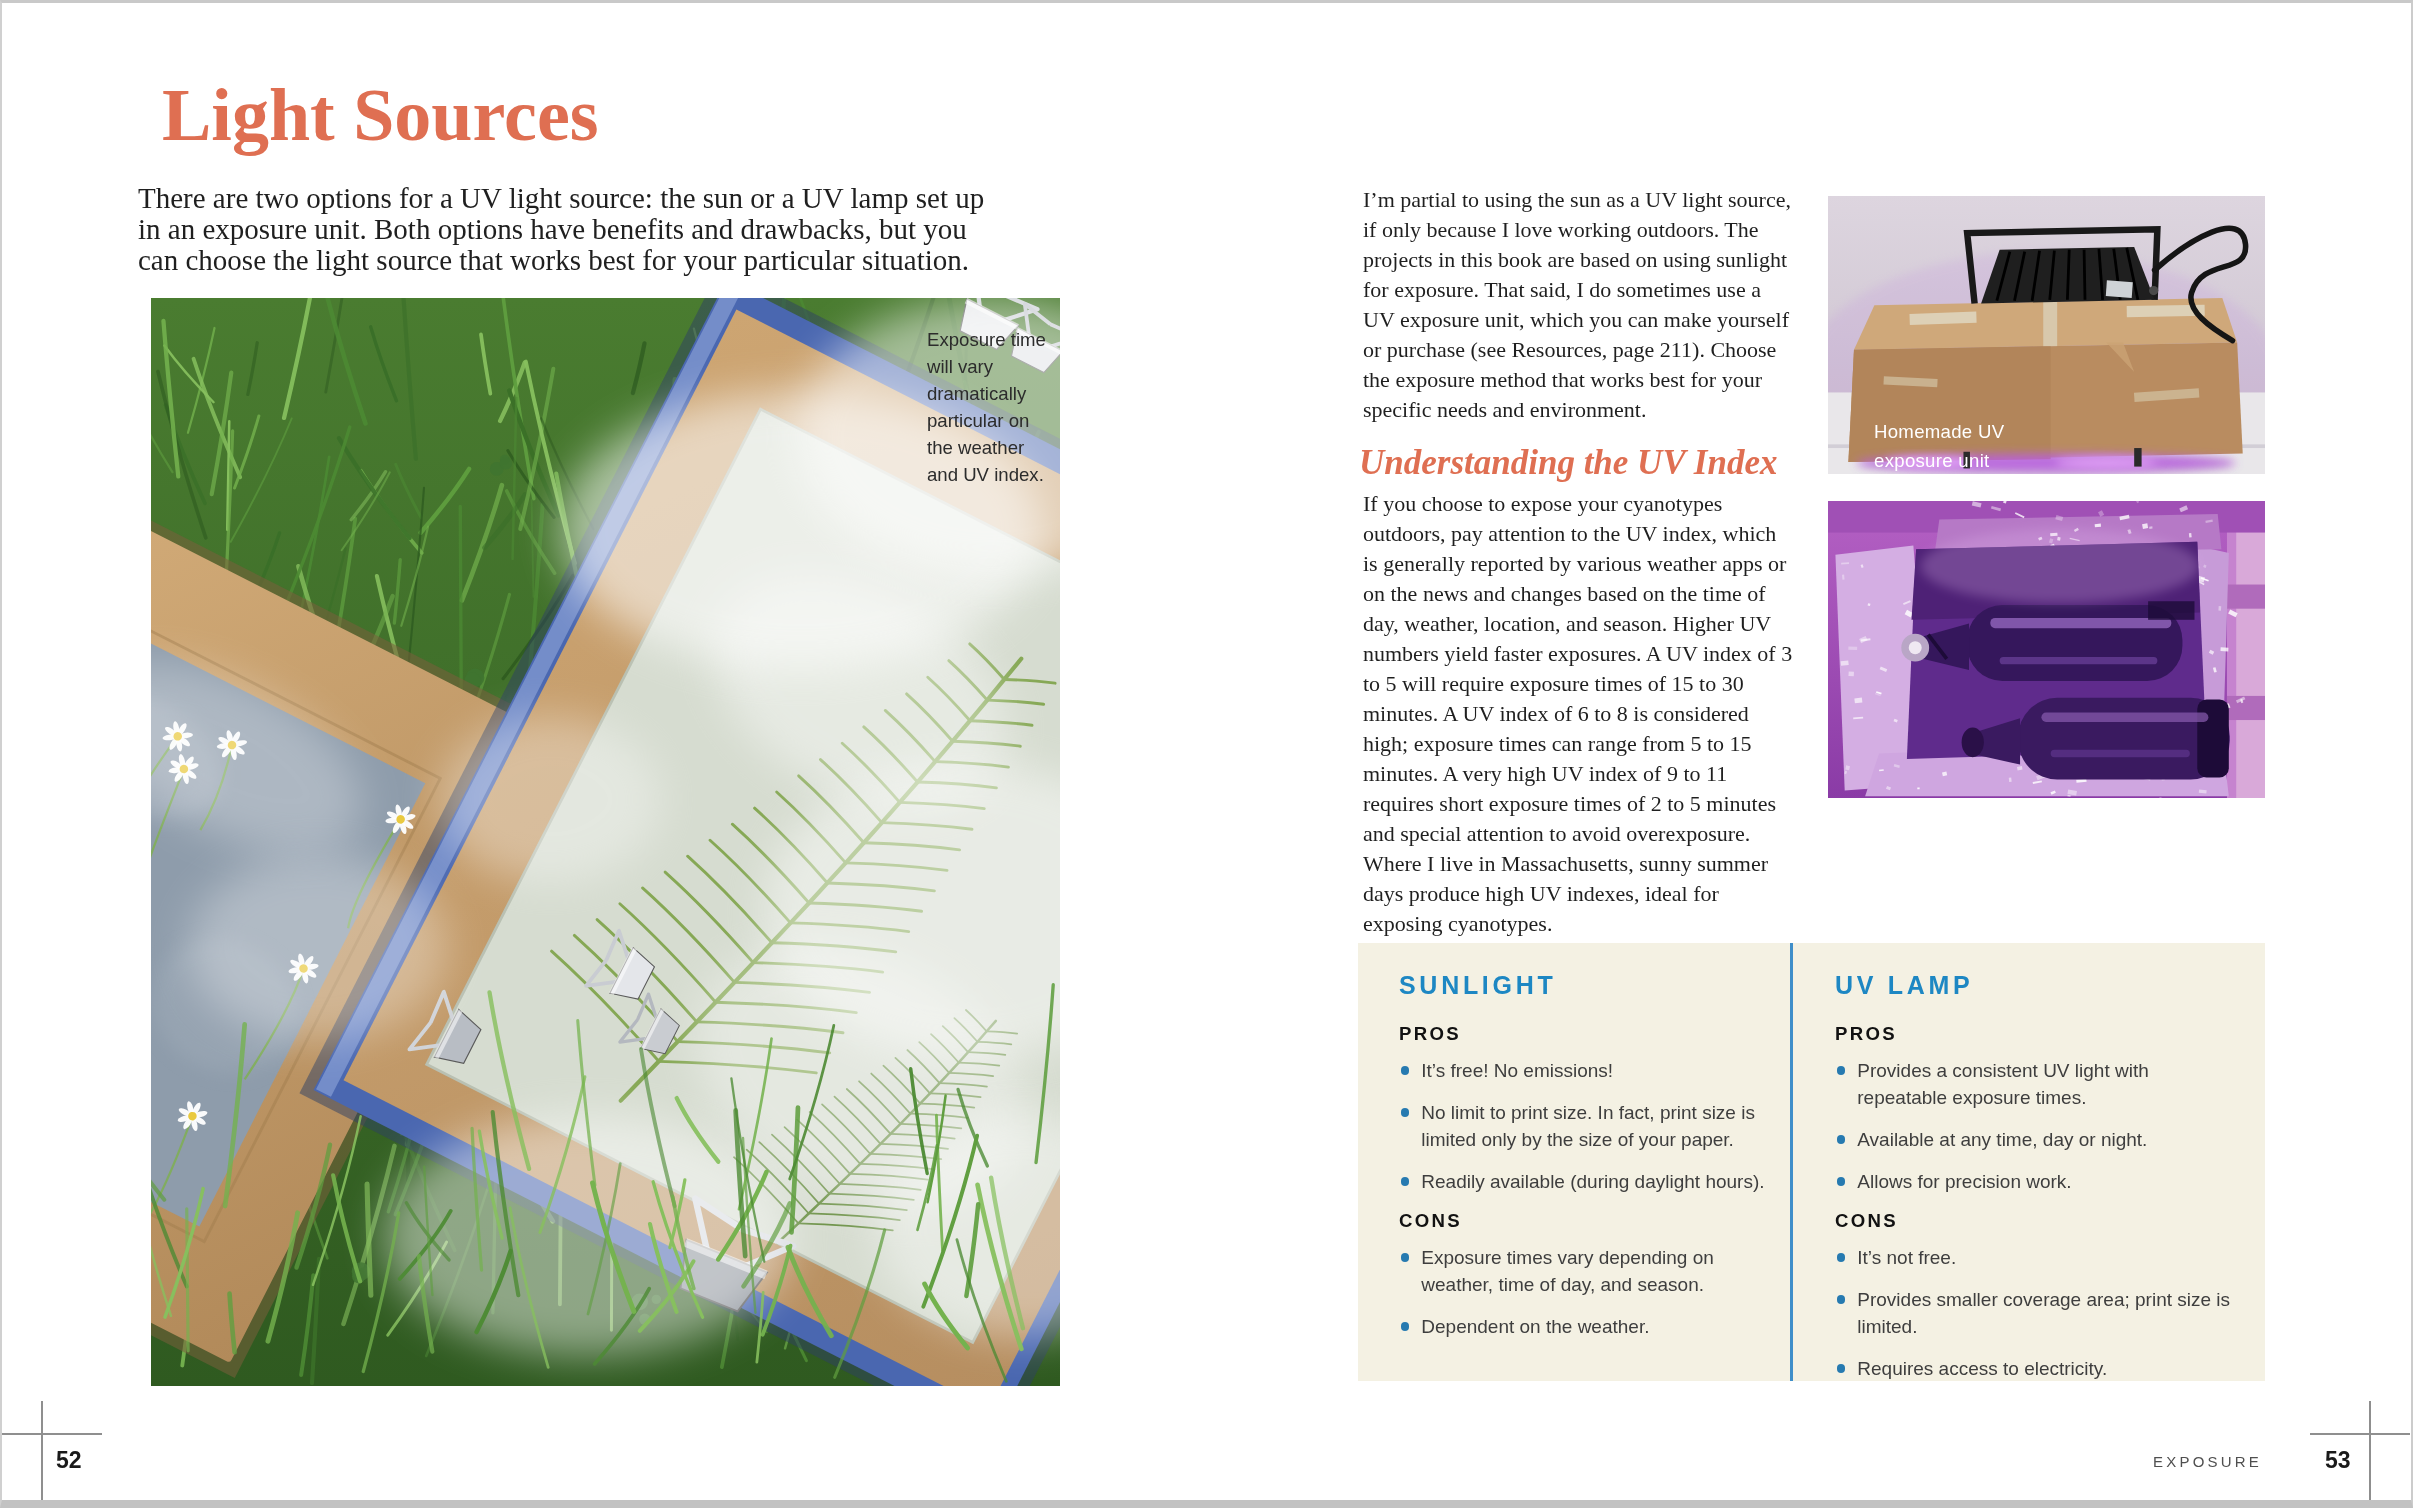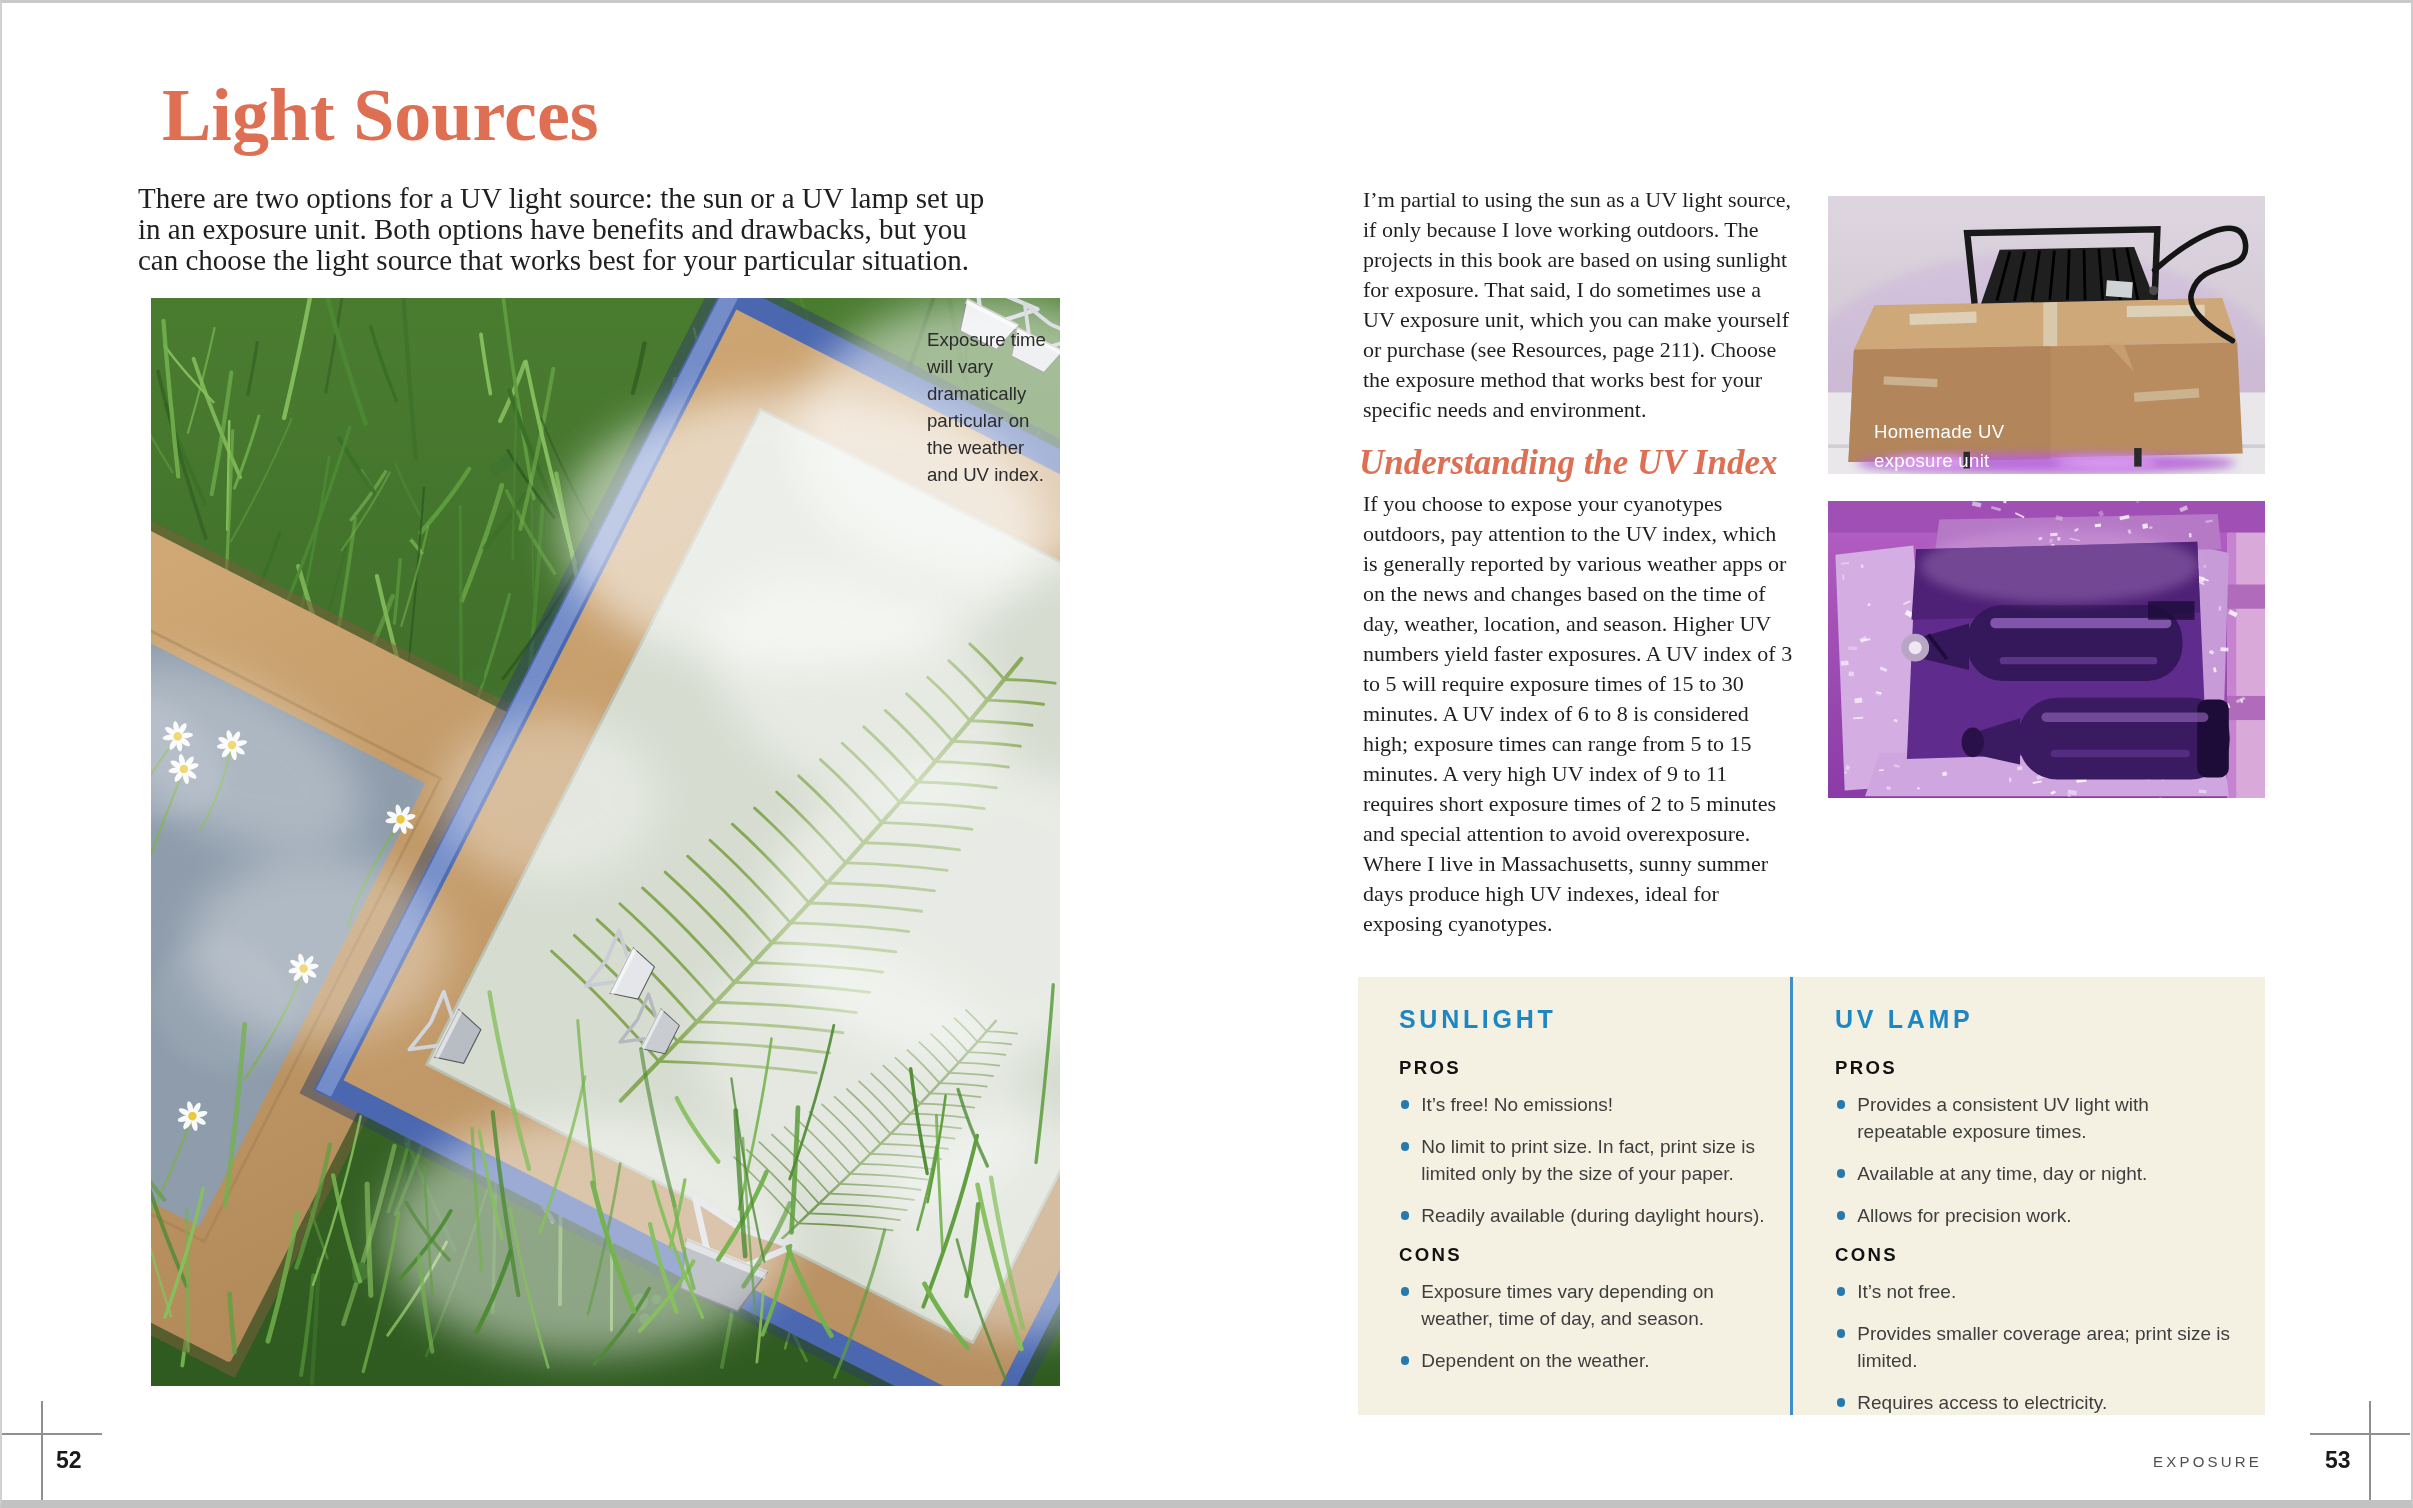--- a/index.html
+++ b/index.html
@@ -35,21 +35,21 @@
   }
   
   #photo-uv-unit{left:1826px;top:193px;width:437px;height:278px;margin:0;background:#cfc6ce;}
   #photo-uv-interior{left:1826px;top:498px;width:437px;height:297px;margin:0;background:#8a3ba6;}
   #photo-uv-unit svg,#photo-uv-interior svg{display:block;width:100%;height:100%;}
   .unit-caption{
     left:46px;top:197px;width:158px;color:#ffffff;
     font-size:18.6px;line-height:29px;letter-spacing:0.3px;margin-top:24px;
   }
   
-  #comparison{left:1356px;top:940px;width:907px;height:438px;background:#f4f1e3;margin-top:34px;}
+  #comparison{left:1356px;top:940px;width:907px;height:438px;background:#f4f1e3;}
   .divider{left:432px;top:0;width:2.8px;height:438px;background:#3f8ec9;}
   .comp-col{top:28px;}
   .col-sun{left:41px;width:369px;}
   .col-uv{left:477px;width:401px;}
   .comp-title{margin:0;font-size:25px;font-weight:bold;letter-spacing:3.7px;color:#1d87c3;}
   .pc-label{margin:23px 0 0 0;font-size:18.6px;font-weight:bold;letter-spacing:2.3px;color:#121212;}
   ul.bullets{list-style:none;margin:12px 0 0 0;padding:0;}
   ul.bullets li{display:flex;margin:0 0 15px 0;font-size:19px;line-height:27px;color:#3e3e3e;}
   ul.bullets .dot{flex:none;width:8.4px;height:8.4px;border-radius:50%;background:#267ab0;margin:9.3px 12px 0 1.9px;}
   

